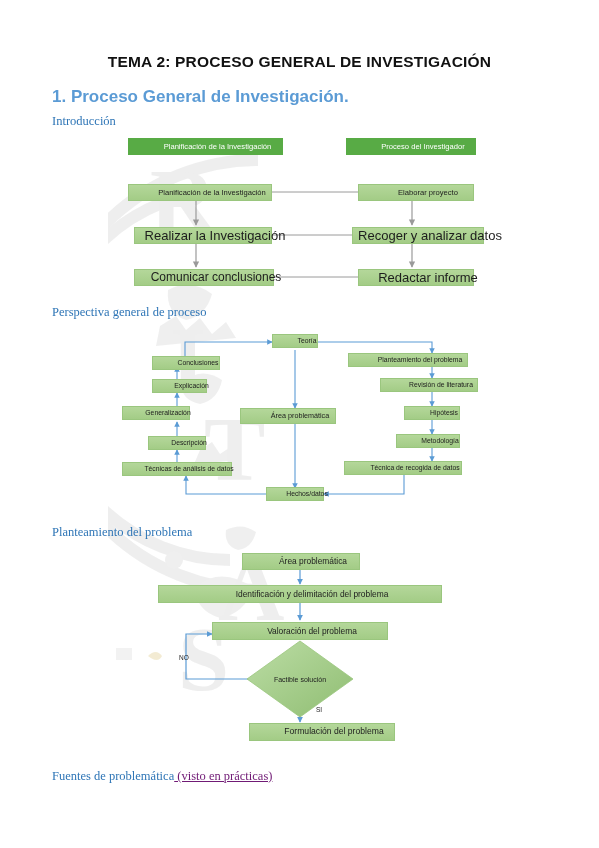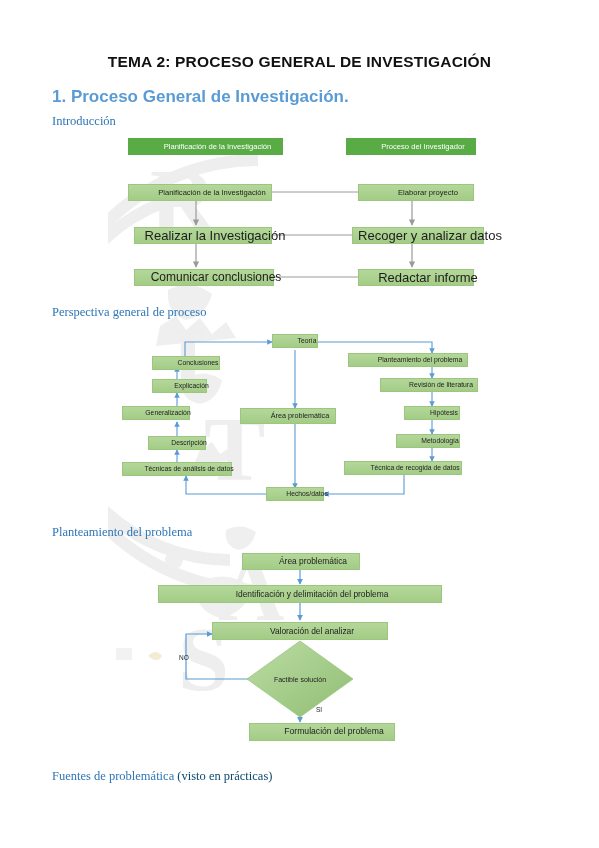--- a/index.html
+++ b/index.html
@@ -61,21 +61,22 @@
   .sub-label {
     position: absolute;
     left: 52px;
     font-family: "Liberation Serif", serif;
     font-size: 12.5px;
     color: #2e75b6;
     z-index: 5;
     white-space: nowrap;
   }
   .sub-label .plain {
-    color: #0c4a6e;
+    color: #701a75;
+    text-decoration: underline;
   }
 
   
   .diagram {
     position: absolute;
     z-index: 3;
   }
   .diagram svg { display: block; }
 
   .bx {
@@ -258,21 +259,21 @@
 
         <path d="M255 679 H 186 V 634 H 212" marker-end="url(#arrB)"></path>
 
         <path d="M300 700 V 722" marker-end="url(#arrB)"></path>
       </g>
     </svg>
   </div>
 
   <div class="bx light" style="left:242px; top:553px; width:118px; height:17px; font-size:8.4px;">Área problemática</div>
   <div class="bx light" style="left:158px; top:585px; width:284px; height:18px; font-size:8.4px;">Identificación y delimitación del problema</div>
-  <div class="bx light" style="left:212px; top:622px; width:176px; height:18px; font-size:8.4px;">Valoración del analizar</div>
+  <div class="bx light" style="left:212px; top:622px; width:176px; height:18px; font-size:8.4px;">Valoración del problema</div>
 
   <div class="diamond" style="left:246px; top:640px; width:108px; height:78px;">
     <svg width="108" height="78" style="position:absolute; left:0; top:0;">
       <defs>
         <linearGradient id="dgGrad" x1="0" y1="0" x2="1" y2="1">
           <stop offset="0%" stop-color="#bcdda5"></stop>
           <stop offset="100%" stop-color="#8fbd72"></stop>
         </linearGradient>
       </defs>
       <polygon points="54,1 107,39 54,77 1,39" fill="url(#dgGrad)" stroke="#9ac67e" stroke-width="0.8"></polygon>

